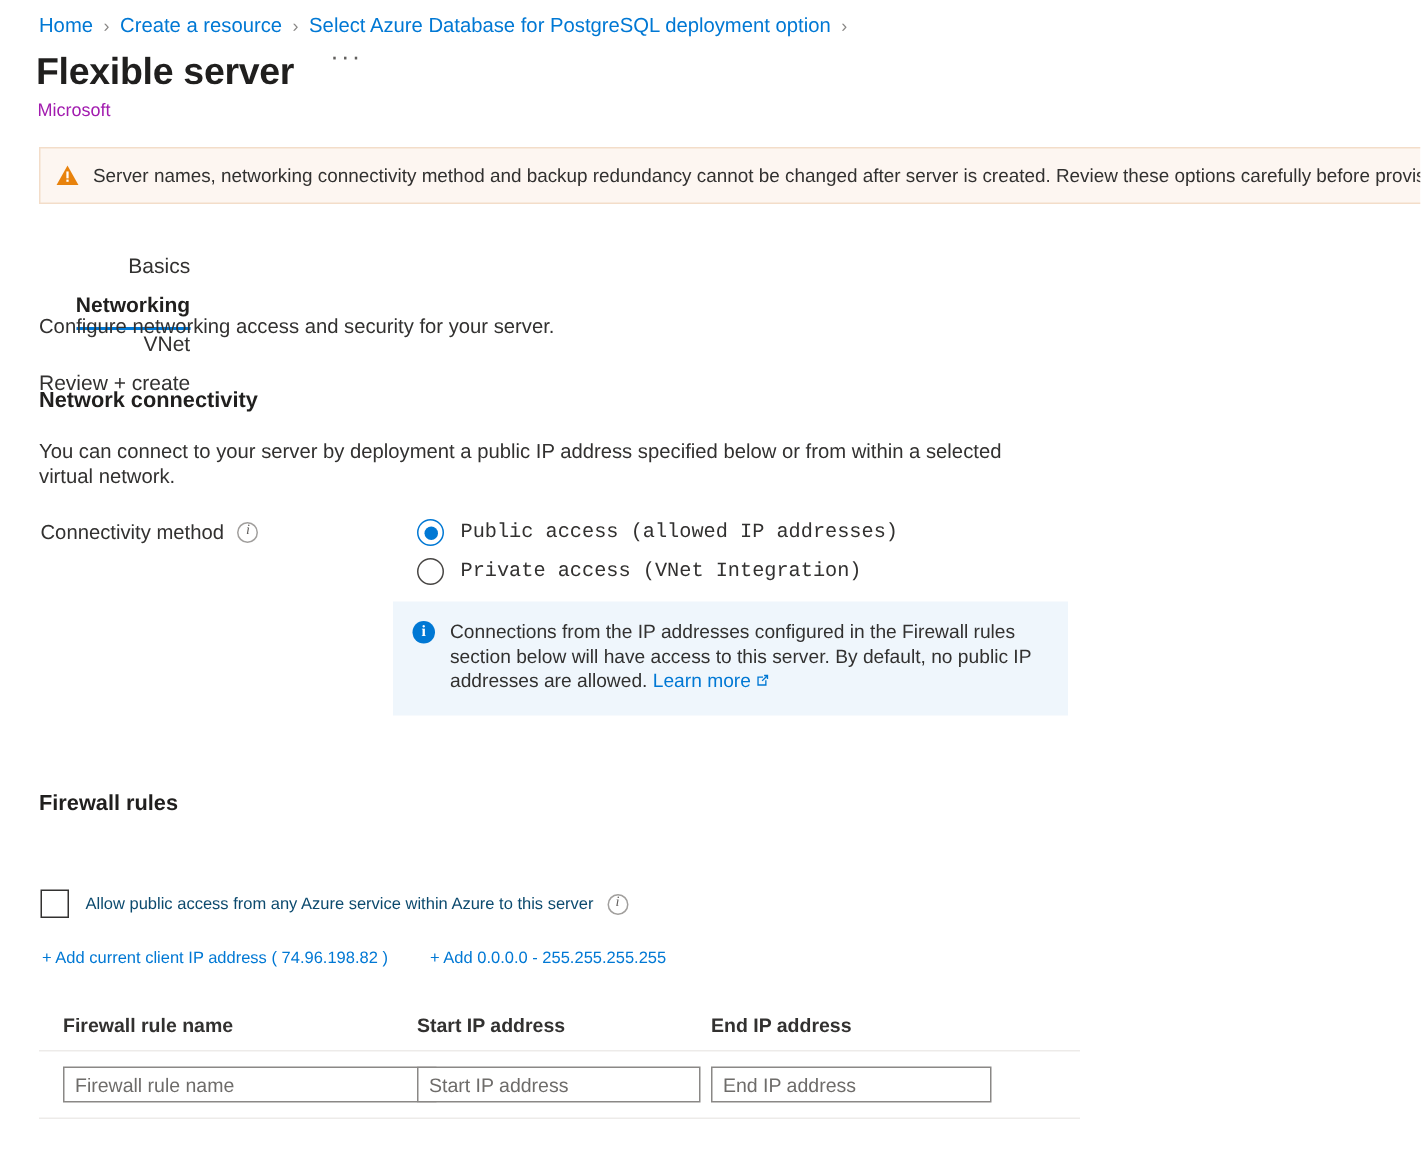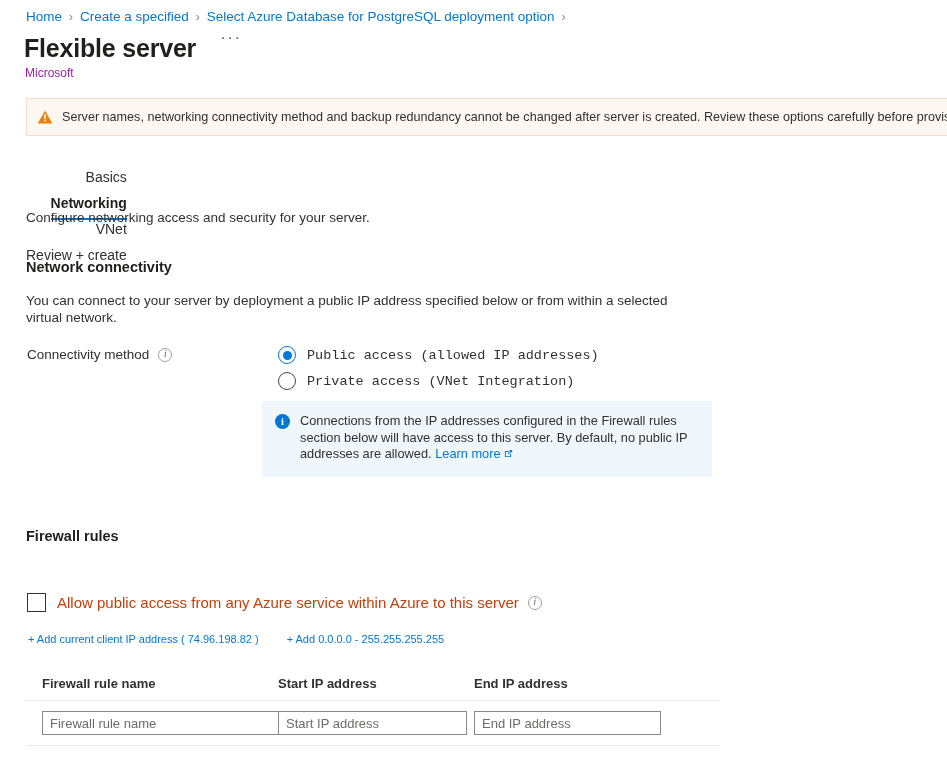--- a/index.html
+++ b/index.html
@@ -252,22 +252,22 @@
     cursor: pointer;
   }
   .checkbox {
     width: 19px; height: 19px;
     border: 1px solid #323130;
     background: #fff;
     flex: 0 0 auto;
   }
   .checkbox-label {
     margin-left: 11px;
-    font-size: 15px;
-    color: #c2410c;
+    font-size: 11px;
+    color: #0c4a6e;
   }
 
   .add-links {
     position: absolute;
     left: 28px; top: 633px;
     display: flex;
     font-size: 11px;
   }
   .add-links .link { margin-right: 28px; white-space: nowrap; }
 
@@ -315,21 +315,21 @@
   #in-end { width: 187px; }
 </style>
 </head>
 <body>
 
 <div class="page">
 
   <div class="breadcrumb">
     <span class="crumb-link">Home</span>
     <span class="crumb-sep">›</span>
-    <span class="crumb-link">Create a specified</span>
+    <span class="crumb-link">Create a resource</span>
     <span class="crumb-sep">›</span>
     <span class="crumb-link">Select Azure Database for PostgreSQL deployment option</span>
     <span class="crumb-sep">›</span>
   </div>
 
   <div class="title-row">
     <span class="page-title">Flexible server</span>
     <span class="ellipsis-btn">···</span>
   </div>
   <div class="subtitle">Microsoft</div>

